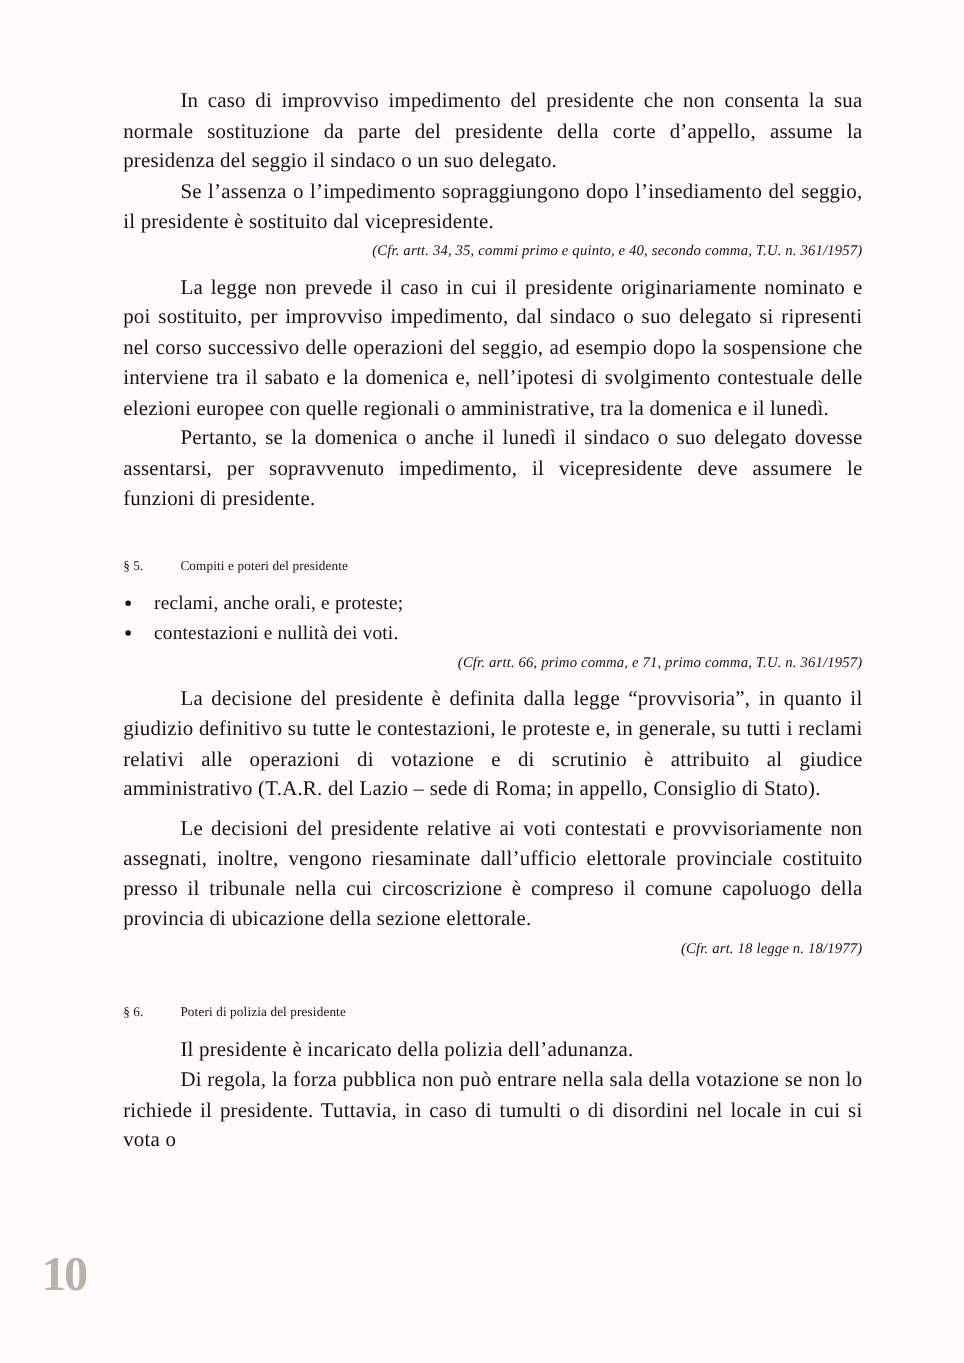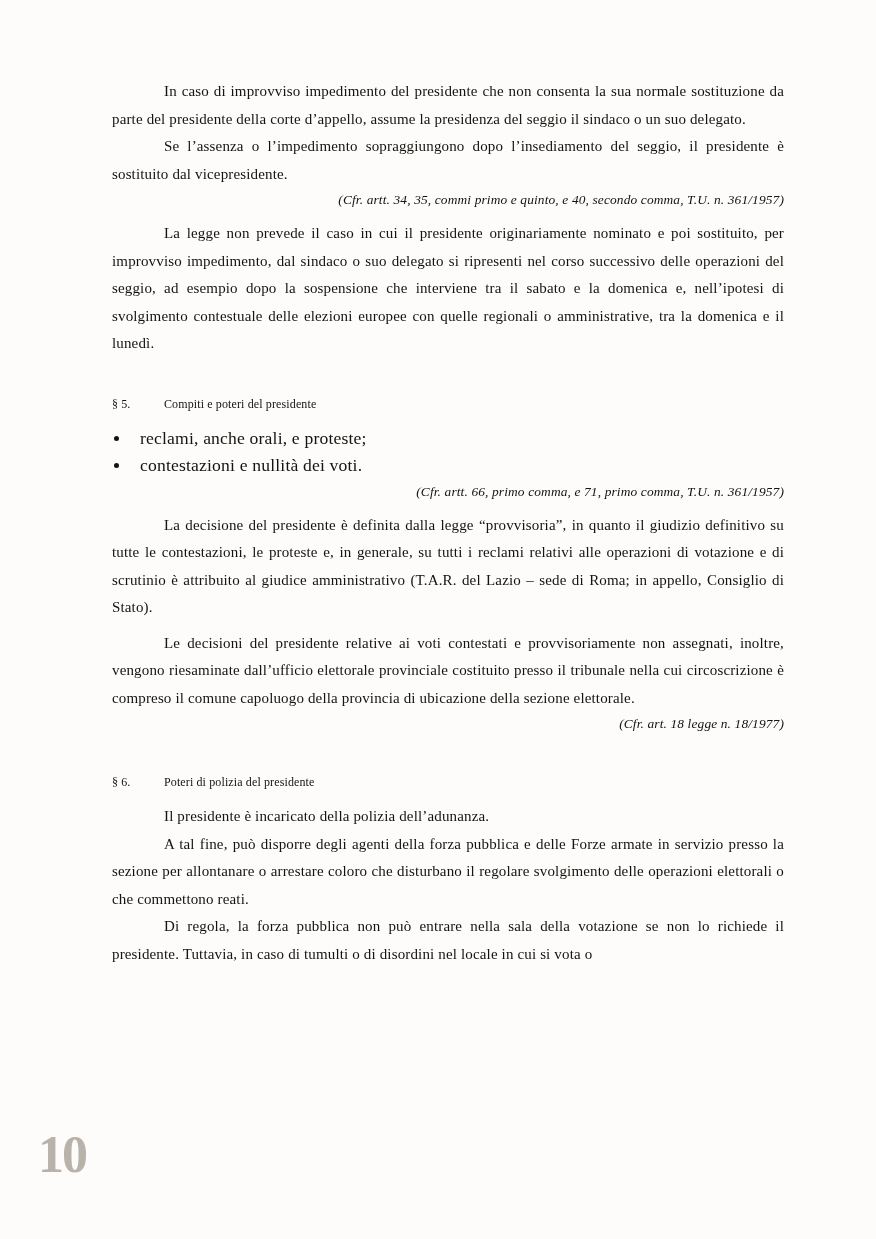--- a/index.html
+++ b/index.html
@@ -21,21 +21,21 @@
     background: #fdfcfa;
   }
   .content {
     position: absolute;
     left: 112px;
     top: 78px;
     width: 672px;
   }
   p {
     margin: 0;
-    font-size: 15px;
+    font-size: 19px;
     line-height: 27.5px;
     text-align: justify;
     text-justify: inter-word;
     letter-spacing: 0.01em;
   }
   p.indent {
     text-indent: 52px;
   }
   p.cfr {
     font-size: 13.4px;
@@ -79,39 +79,40 @@
     width: 5px;
     height: 5px;
     background: #15120f;
     border-radius: 50%;
   }
   .folio {
     position: absolute;
     left: 38px;
     bottom: 58px;
     font-family: "Liberation Serif", serif;
-    font-size: 52px;
+    font-size: 44px;
     font-weight: bold;
     color: #b9b2ab;
     letter-spacing: -0.04em;
     line-height: 1;
   }
 </style>
 </head>
 <body>
 
 <div class="page">
 
   <div class="content">
 
     <p class="indent">In caso di improvviso impedimento del presidente che non consenta la sua normale sostituzione da parte del presidente della corte d’appello, assume la presidenza del seggio il sindaco o un suo delegato.</p>
     <p class="indent">Se l’assenza o l’impedimento sopraggiungono dopo l’insediamento del seggio, il presidente è sostituito dal vicepresidente.</p>
     <p class="cfr">(Cfr. artt. 34, 35, commi primo e quinto, e 40, secondo comma, T.U. n. 361/1957)</p>
     <div class="spacer-sm"></div>
     <p class="indent">La legge non prevede il caso in cui il presidente originariamente nominato e poi sostituito, per improvviso impedimento, dal sindaco o suo delegato si ripresenti nel corso successivo delle operazioni del seggio, ad esempio dopo la sospensione che interviene tra il sabato e la domenica e, nell’ipotesi di svolgimento contestuale delle elezioni europee con quelle regionali o amministrative, tra la domenica e il lunedì.</p>
+    <p class="indent">Pertanto, se la domenica o anche il lunedì il sindaco o suo delegato dovesse assentarsi, per sopravvenuto impedimento, il vicepresidente deve assumere le funzioni di presidente.</p>
 
     <div class="spacer-lg"></div>
 
     <h2>
       <span class="sect-num">§ 5.</span><span>Compiti e poteri del presidente</span>
     </h2>
     <div class="spacer-sm"></div>
 
 
     <ul class="bullets">
@@ -135,20 +136,19 @@
     <p class="cfr">(Cfr. art. 18 legge n. 18/1977)</p>
 
     <div class="spacer-lg"></div>
 
     <h2>
       <span class="sect-num">§ 6.</span><span>Poteri di polizia del presidente</span>
     </h2>
     <div class="spacer-sm"></div>
 
     <p class="indent">Il presidente è incaricato della polizia dell’adunanza.</p>
-    <p class="indent">A tal fine, può disporre degli agenti della forza pubblica e delle Forze armate in servizio presso la sezione per allontanare o arrestare coloro che disturbano il regolare svolgimento delle operazioni elettorali o che commettono reati.</p>
     <p class="indent">Di regola, la forza pubblica non può entrare nella sala della votazione se non lo richiede il presidente. Tuttavia, in caso di tumulti o di disordini nel locale in cui si vota o</p>
 
   </div>
 
   <div class="folio">10</div>
 
 </div>
 
 </body></html>

